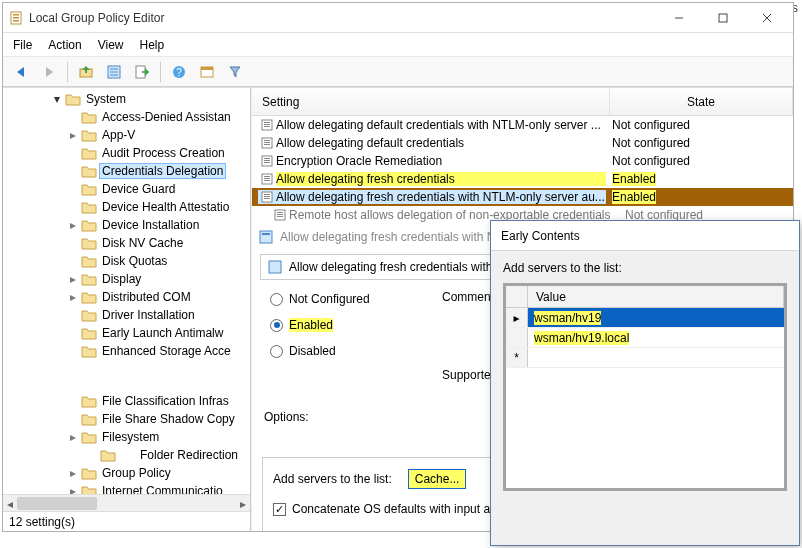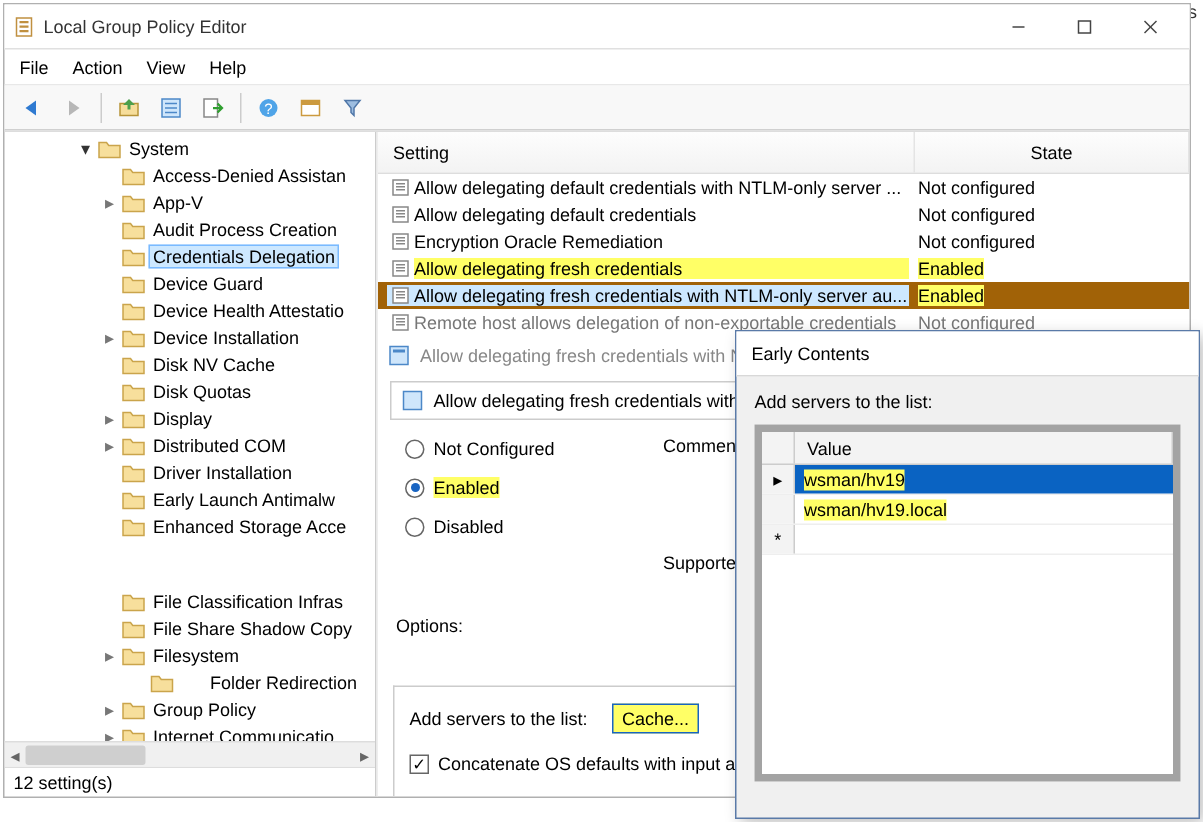--- a/index.html
+++ b/index.html
@@ -141,21 +141,21 @@
     display:flex; align-items:center;
     padding-left: 6px;
   }
   .listrow .ico { width:18px; display:flex; align-items:center; justify-content:center; }
   .listrow .name { width: 330px; overflow:hidden; text-overflow:ellipsis; white-space:nowrap; }
   .listrow .state { flex:1; padding-left: 6px; }
   .hl { background: #ffff66; }
   .listrow.sel { background: #a16207; }
   .listrow.sel .name { background: #cde8ff; }
   .listrow.sel .ico { background: #cde8ff; }
-  .dimrow { color:#777; }
+  .dimrow { color:#777;margin-left:13px; }
   
   .subtitle-band {
     margin-top: 2px;
     height: 22px;
     display:flex; align-items:center; gap:6px;
     padding: 2px 6px;
     color:#888;
   }
   .policy-info {
     border:1px solid #ccc;
@@ -199,23 +199,23 @@
     display:flex; flex-direction:column;
   }
   .popup-title {
     height: 30px; background:#fff;
     display:flex; align-items:center; padding:0 10px;
     border-bottom:1px solid #d8d8d8;
     font-size:12px;
   }
   .popup-body { padding: 10px 12px 0 12px; flex:1; }
   .grid {
-    border:5px solid #a3a3a3; background:#fff;
+    border:3px solid #a3a3a3; background:#fff;
     margin-top:8px;
-    height: 238px;
+    height: 208px;
   }
   .grid-hdr {
     height:22px; background:#f3f3f3;
     display:flex; border-bottom:1px solid #ccc;
   }
   .grid-hdr .rowhead { width:22px; border-right:1px solid #ccc; }
   .grid-hdr .valcol { flex:1; display:flex; align-items:center; padding:0 8px; border-right:1px solid #ccc;}
   .grid-row { height:20px; display:flex; border-bottom:1px solid #eee;}
   .grid-row .rowhead { width:22px; display:flex; align-items:center; justify-content:center; border-right:1px solid #ccc; background:#f3f3f3;}
   .grid-row .cell { flex:1; padding:0 6px; display:flex; align-items:center; }

